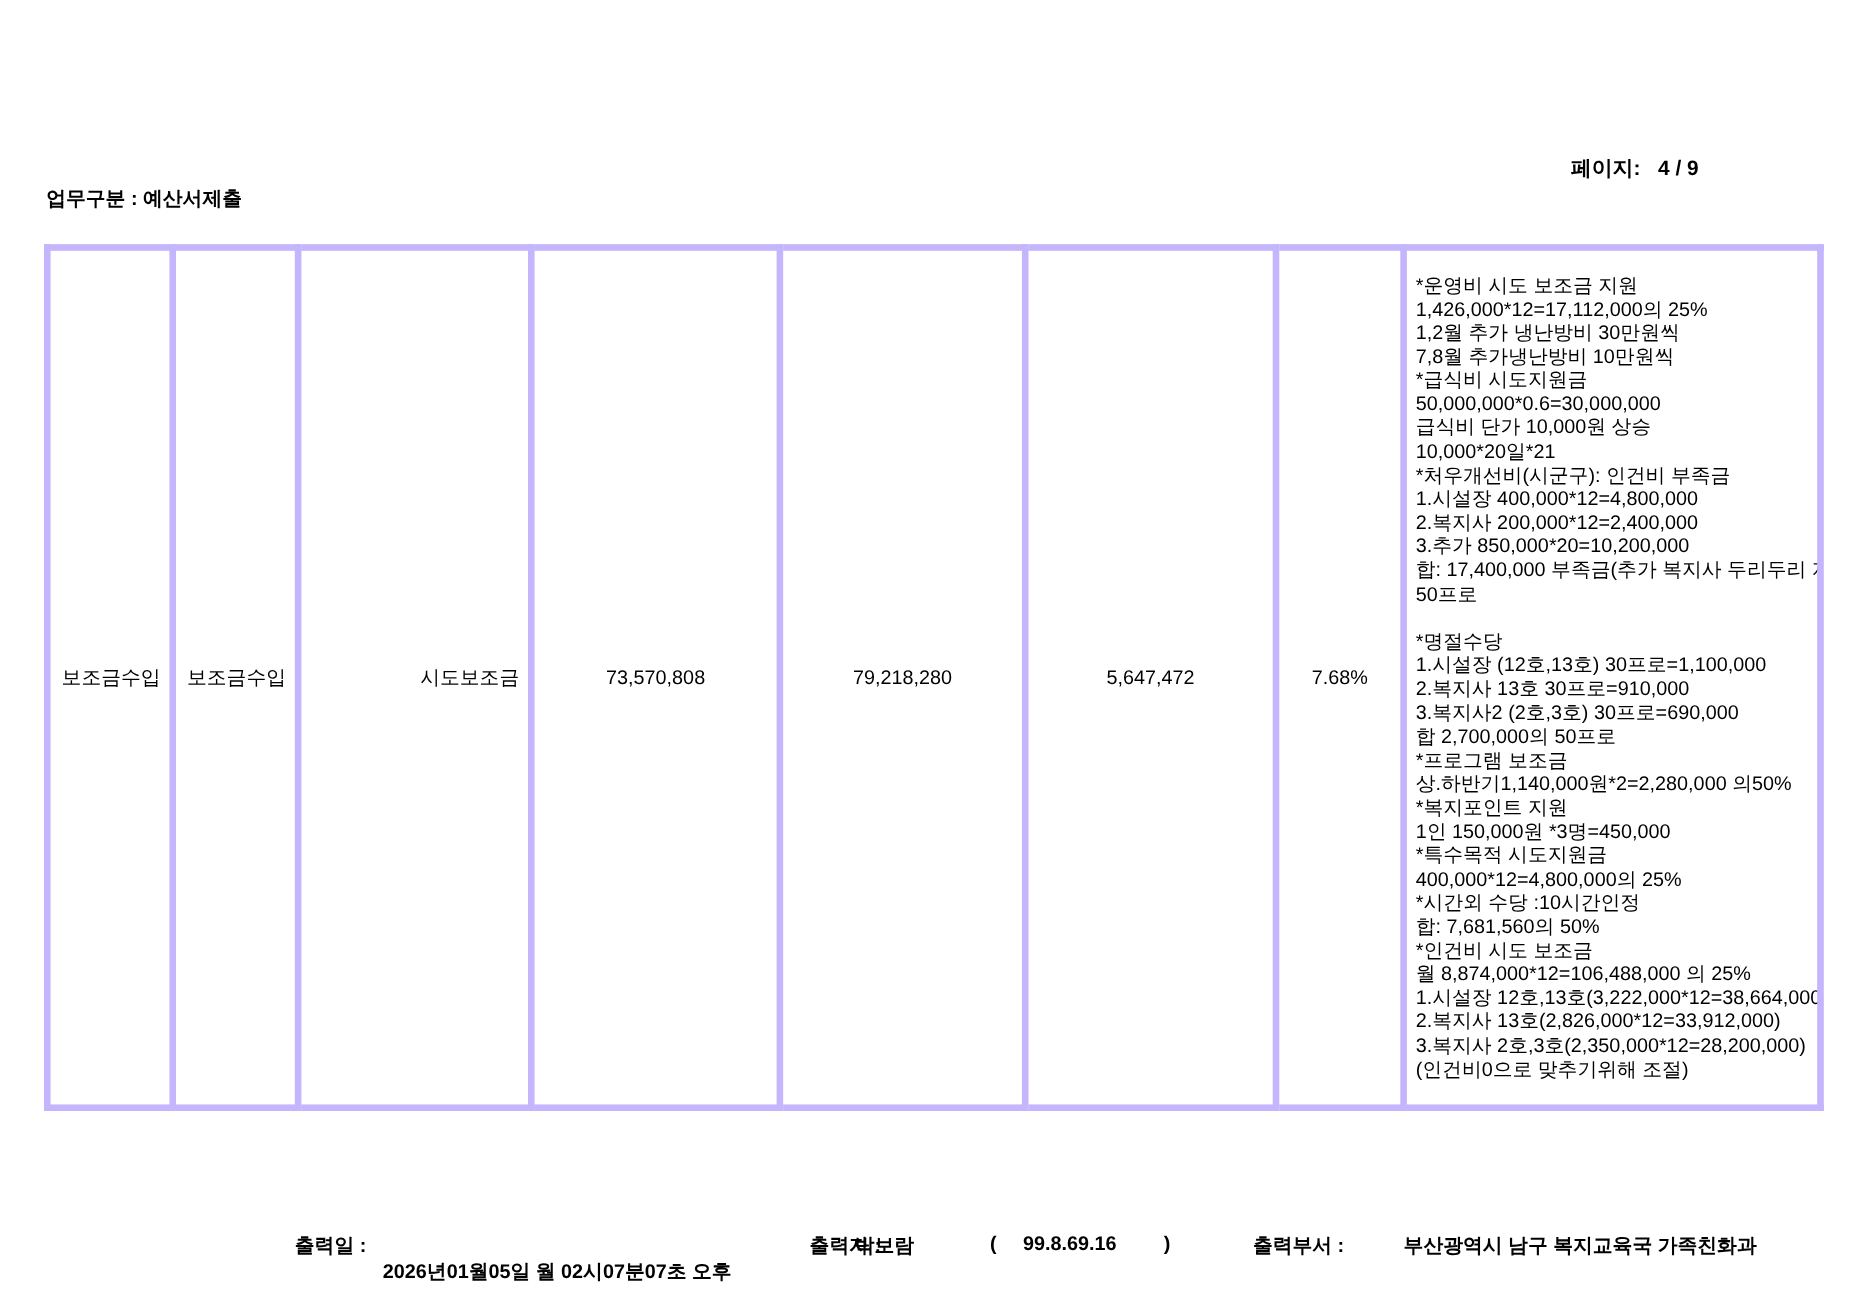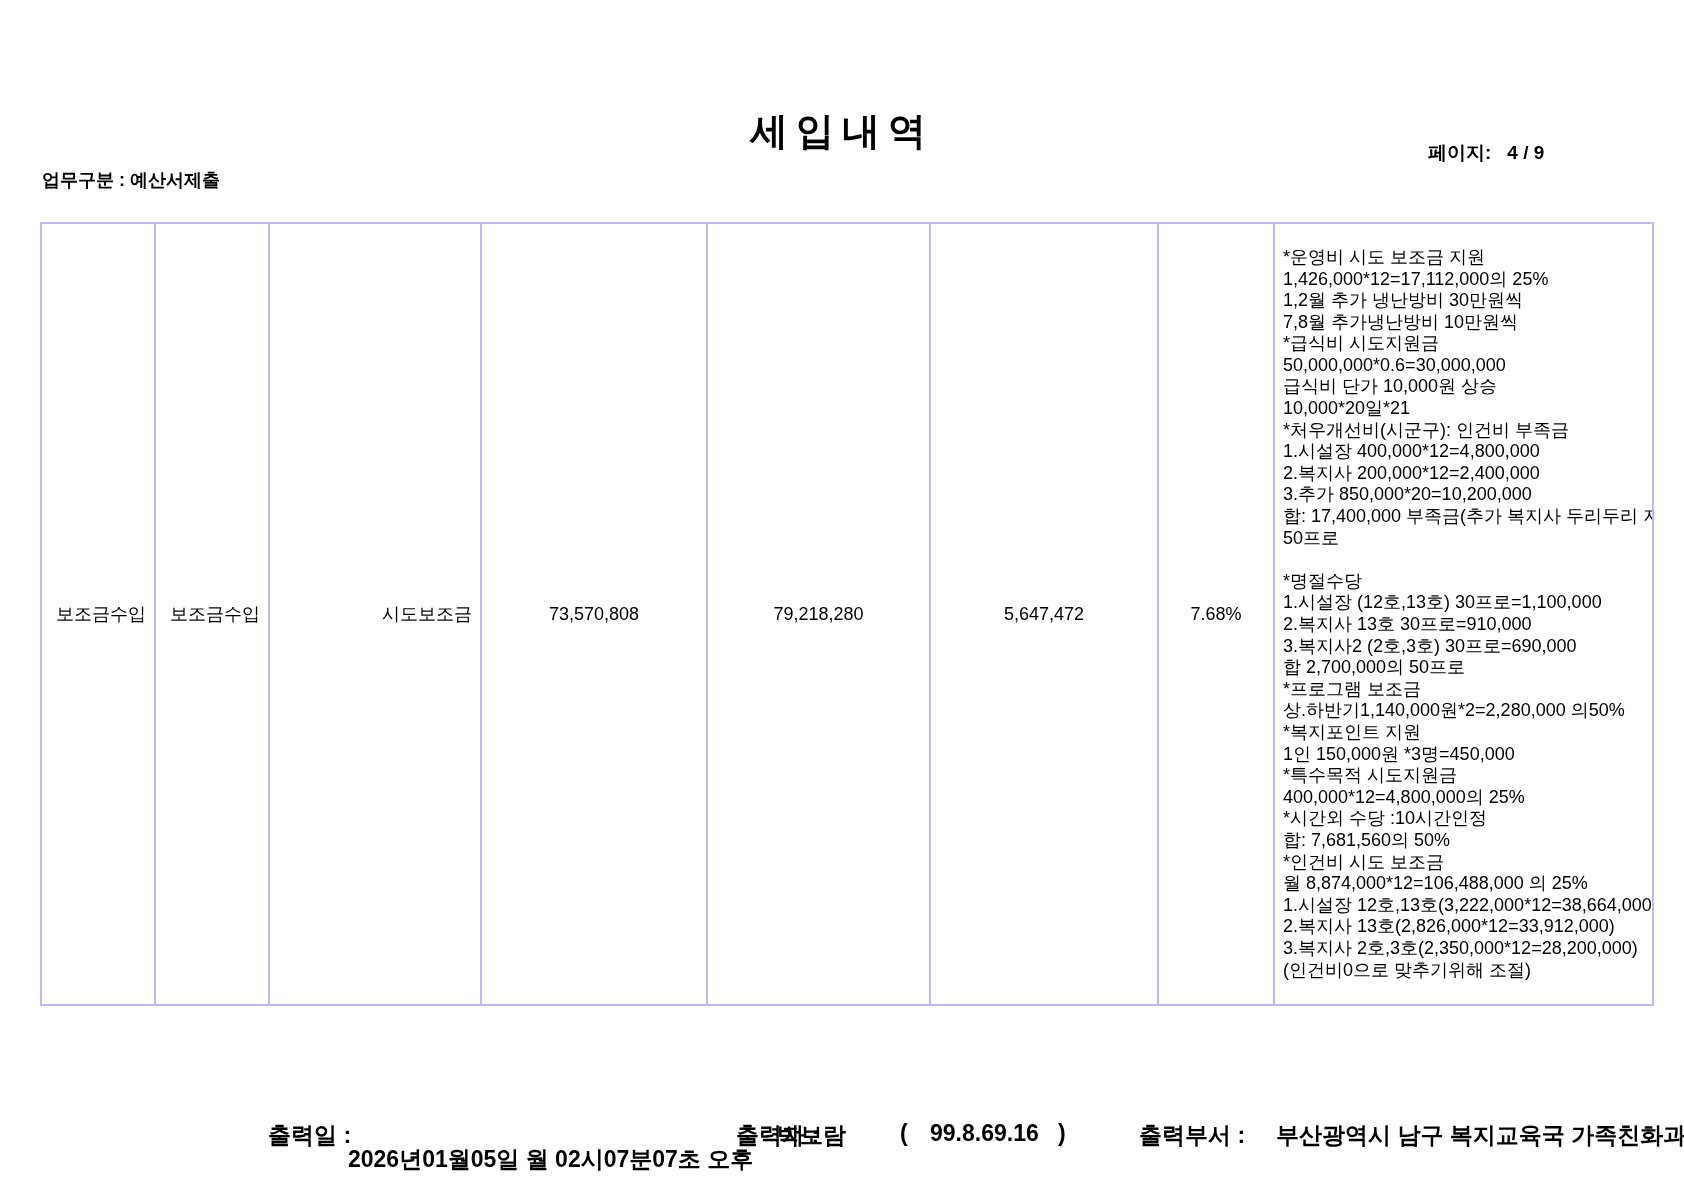--- a/index.html
+++ b/index.html
@@ -24,59 +24,58 @@
   .subtitle {
     position: absolute; top: 168px; left: 42px;
     font-size: 18px; font-weight: bold; white-space: nowrap;
   }
 
   table.report {
     position: absolute; top: 222px; left: 40px; width: 1612px;
     border-collapse: collapse; table-layout: fixed;
   }
   table.report td {
-    border: 2px solid #c4b5fd;
+    border: 6px solid #c4b5fd;
     font-size: 18px;
     vertical-align: middle;
     padding: 0 8px;
     overflow: hidden;
     white-space: nowrap;
   }
   td.txt { text-align: right; }
   td.num { text-align: center; }
   td.notes {
     vertical-align: top;
     padding: 6px 4px 4px 6px;
     font-size: 15px;
   }
   .note-line { line-height: 21.6px; white-space: nowrap; }
   tr.row-main { height: 782px; }
   tr.row-small { height: 68px; }
 
   .footer { position: absolute; top: 1120px; left: 0; width: 100%; height: 30px; }
   .footer span {
     position: absolute; top: 0;
-    font-size: 23px; font-weight: bold; white-space: nowrap;
+    font-size: 18px; font-weight: bold; white-space: nowrap;
   }
   .f-print-date-label { left: 268px; }
   .f-print-date       { left: 348px; margin-top: 24px; }
   .f-printer-label    { left: 736px; }
   .f-printer          { left: 777px; }
   .f-paren-open       { left: 900px; }
   .f-ip               { left: 930px; }
   .f-paren-close      { left: 1058px; }
   .f-dept-label       { left: 1139px; }
   .f-dept             { left: 1236px; margin-left: 40px; }
 </style>
 </head>
 <body>
 
 <div class="page">
 
-  <div class="title">세입내역</div>
 
   <div class="page-num">
     <span>페이지:</span><span class="gap"></span><span>4 / 9</span>
   </div>
 
   <div class="subtitle">업무구분 : 예산서제출</div>
 
   <table class="report">
     <colgroup>
       <col style="width:114px">

